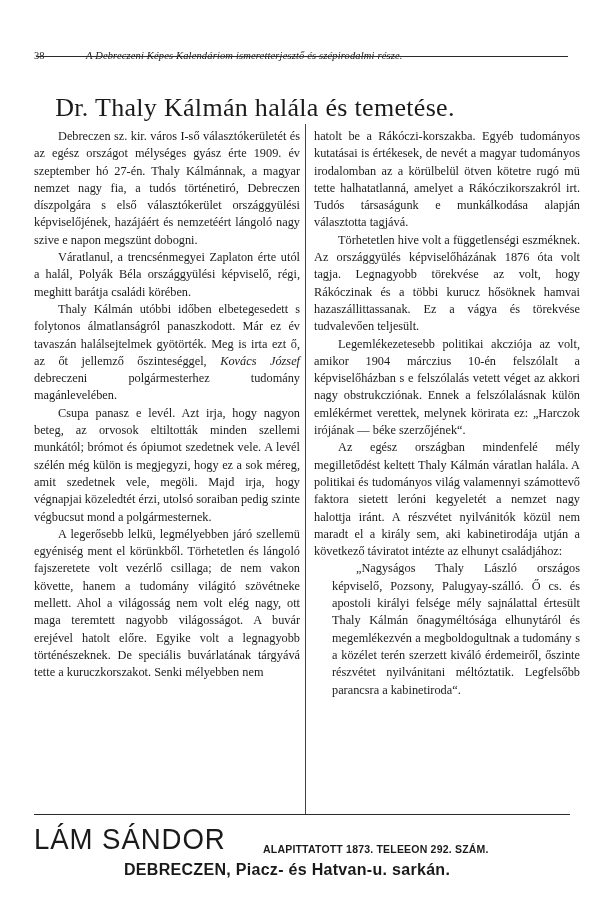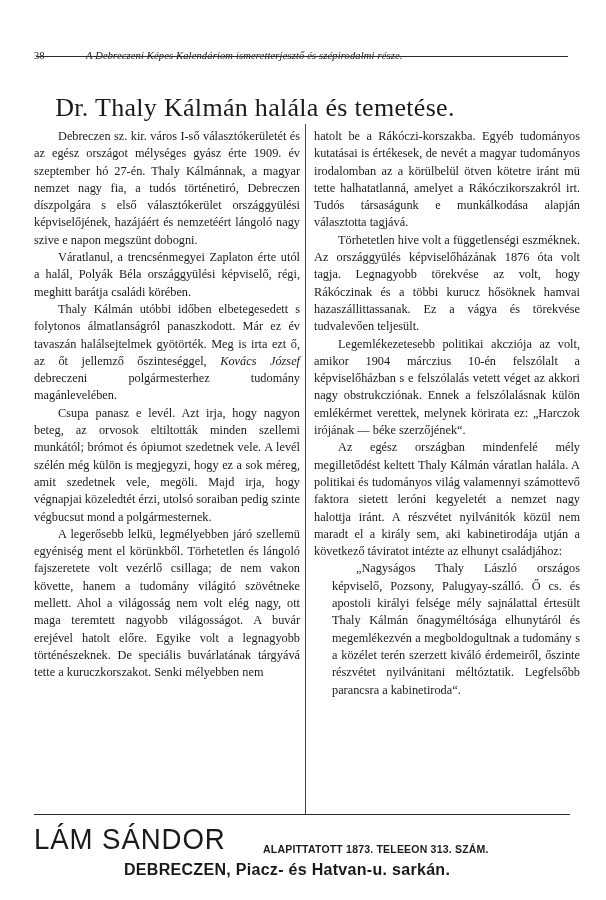--- a/index.html
+++ b/index.html
@@ -39,26 +39,26 @@
   <p>Debreczen sz. kir. város I-ső választókerületét és az egész országot mélységes gyász érte 1909. év szeptember hó 27-én. Thaly Kálmánnak, a magyar nemzet nagy fia, a tudós történetiró, Debreczen díszpolgára s első választókerület országgyülési képviselőjének, hazájáért és nemzetéért lángoló nagy szive e napon megszünt dobogni.</p>
   <p>Váratlanul, a trencsénmegyei Zaplaton érte utól a halál, Polyák Béla országgyülési képviselő, régi, meghitt barátja családi körében.</p>
   <p><span>Thaly Kálmán utóbbi időben elbetegesedett s folytonos álmatlanságról panaszkodott. Már ez év tavaszán halálsejtelmek gyötörték. Meg is irta ezt ő, az őt jellemző őszinteséggel,</span> <em>Kovács József</em> <span>debreczeni polgármesterhez tudomány magánlevelében.</span></p>
   <p>Csupa panasz e levél. Azt irja, hogy nagyon beteg, az orvosok eltiltották minden szellemi munkától; brómot és ópiumot szedetnek vele. A levél szélén még külön is megjegyzi, hogy ez a sok méreg, amit szedetnek vele, megöli. Majd irja, hogy végnapjai közeledtét érzi, utolsó soraiban pedig szinte végbucsut mond a polgármesternek.</p>
   <p>A legerősebb lelkü, legmélyebben járó szellemü egyéniség ment el körünkből. Törhetetlen és lángoló fajszeretete volt vezérlő csillaga; de nem vakon követte, hanem a tudomány világitó szövétneke mellett. Ahol a világosság nem volt elég nagy, ott maga teremtett nagyobb világosságot. A buvár erejével hatolt előre. Egyike volt a legnagyobb történészeknek. De speciális buvárlatának tárgyává tette a kuruczkorszakot. Senki mélyebben nem</p>
 </div>
 
 <div class="col-divider"></div>
 
 <div class="col col-right">
-  <p class="cont">hatolt be a Rákóczi-korszakba. Egyéb tudományos kutatásai is értékesek, de nevét a magyar tudományos irodalomban az a körülbelül ötven kötetre iránt mü tette halhatatlanná, amelyet a Rákóczikorszakról irt. Tudós társaságunk e munkálkodása alapján választotta tagjává.</p>
+  <p class="cont">hatolt be a Rákóczi-korszakba. Egyéb tudományos kutatásai is értékesek, de nevét a magyar tudományos irodalomban az a körülbelül ötven kötetre rugó mü tette halhatatlanná, amelyet a Rákóczikorszakról irt. Tudós társaságunk e munkálkodása alapján választotta tagjává.</p>
   <p>Törhetetlen hive volt a függetlenségi eszméknek. Az országgyülés képviselőházának 1876 óta volt tagja. Legnagyobb törekvése az volt, hogy Rákóczinak és a többi kurucz hősöknek hamvai hazaszállittassanak. Ez a vágya és törekvése tudvalevően teljesült.</p>
   <p>Legemlékezetesebb politikai akcziója az volt, amikor 1904 márczius 10-én felszólalt a képviselőházban s e felszólalás vetett véget az akkori nagy obstrukcziónak. Ennek a felszólalásnak külön emlékérmet verettek, melynek körirata ez: „Harczok irójának — béke szerzőjének“.</p>
   <p>Az egész országban mindenfelé mély megilletődést keltett Thaly Kálmán váratlan halála. A politikai és tudományos világ valamennyi számottevő faktora sietett leróni kegyeletét a nemzet nagy halottja iránt. A részvétet nyilvánitók közül nem maradt el a király sem, aki kabinetirodája utján a következő táviratot intézte az elhunyt családjához:</p>
   <p class="quote">„Nagyságos Thaly László országos képviselő, Pozsony, Palugyay-szálló. Ő cs. és apostoli királyi felsége mély sajnálattal értesült Thaly Kálmán őnagyméltósága elhunytáról és megemlékezvén a megboldogultnak a tudomány s a közélet terén szerzett kiváló érdemeiről, őszinte részvétet nyilvánitani méltóztatik. Legfelsőbb parancsra a kabinetiroda“.</p>
 </div>
 
 <div class="footer-rule"></div>
 
 <div class="ad">
   <div class="ad-name">LÁM SÁNDOR</div>
-  <div class="ad-line2">ALAPITTATOTT 1873. TELEEON 313. SZÁM.</div>
+  <div class="ad-line2">ALAPITTATOTT 1873. TELEEON 292. SZÁM.</div>
   <div class="ad-address">DEBRECZEN, Piacz- és Hatvan-u. sarkán.</div>
 </div>
 
 </body></html>

